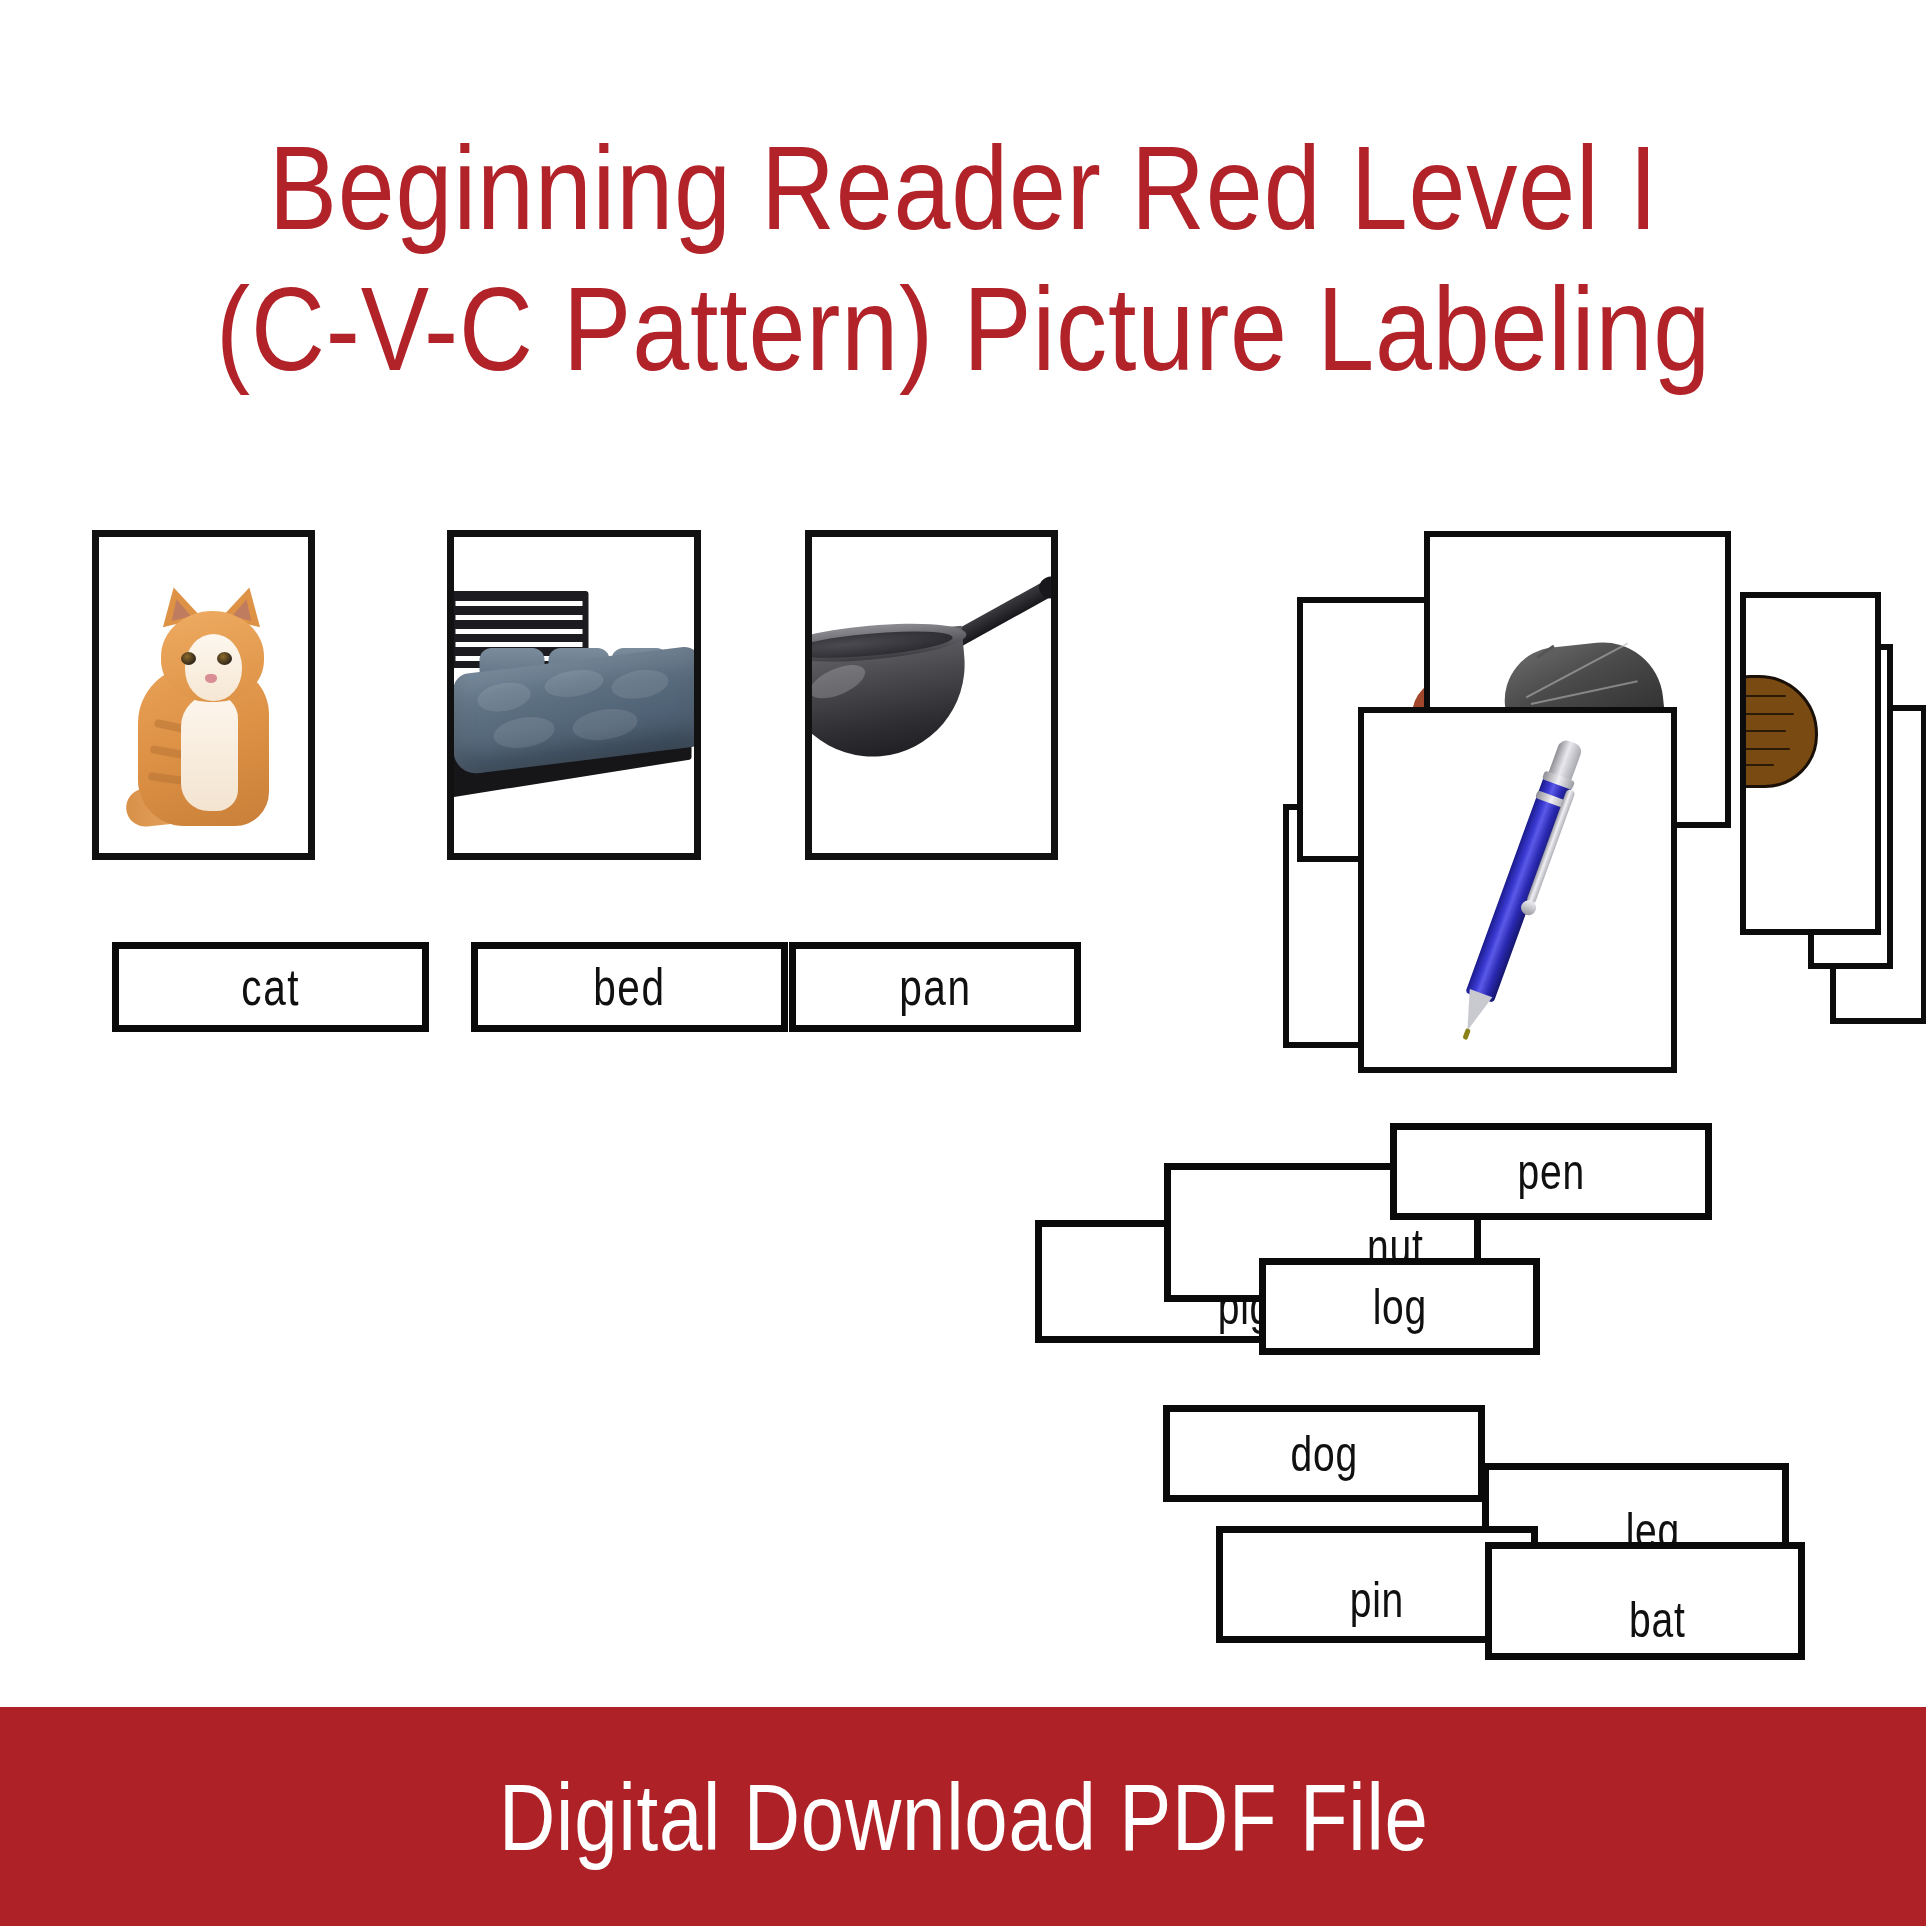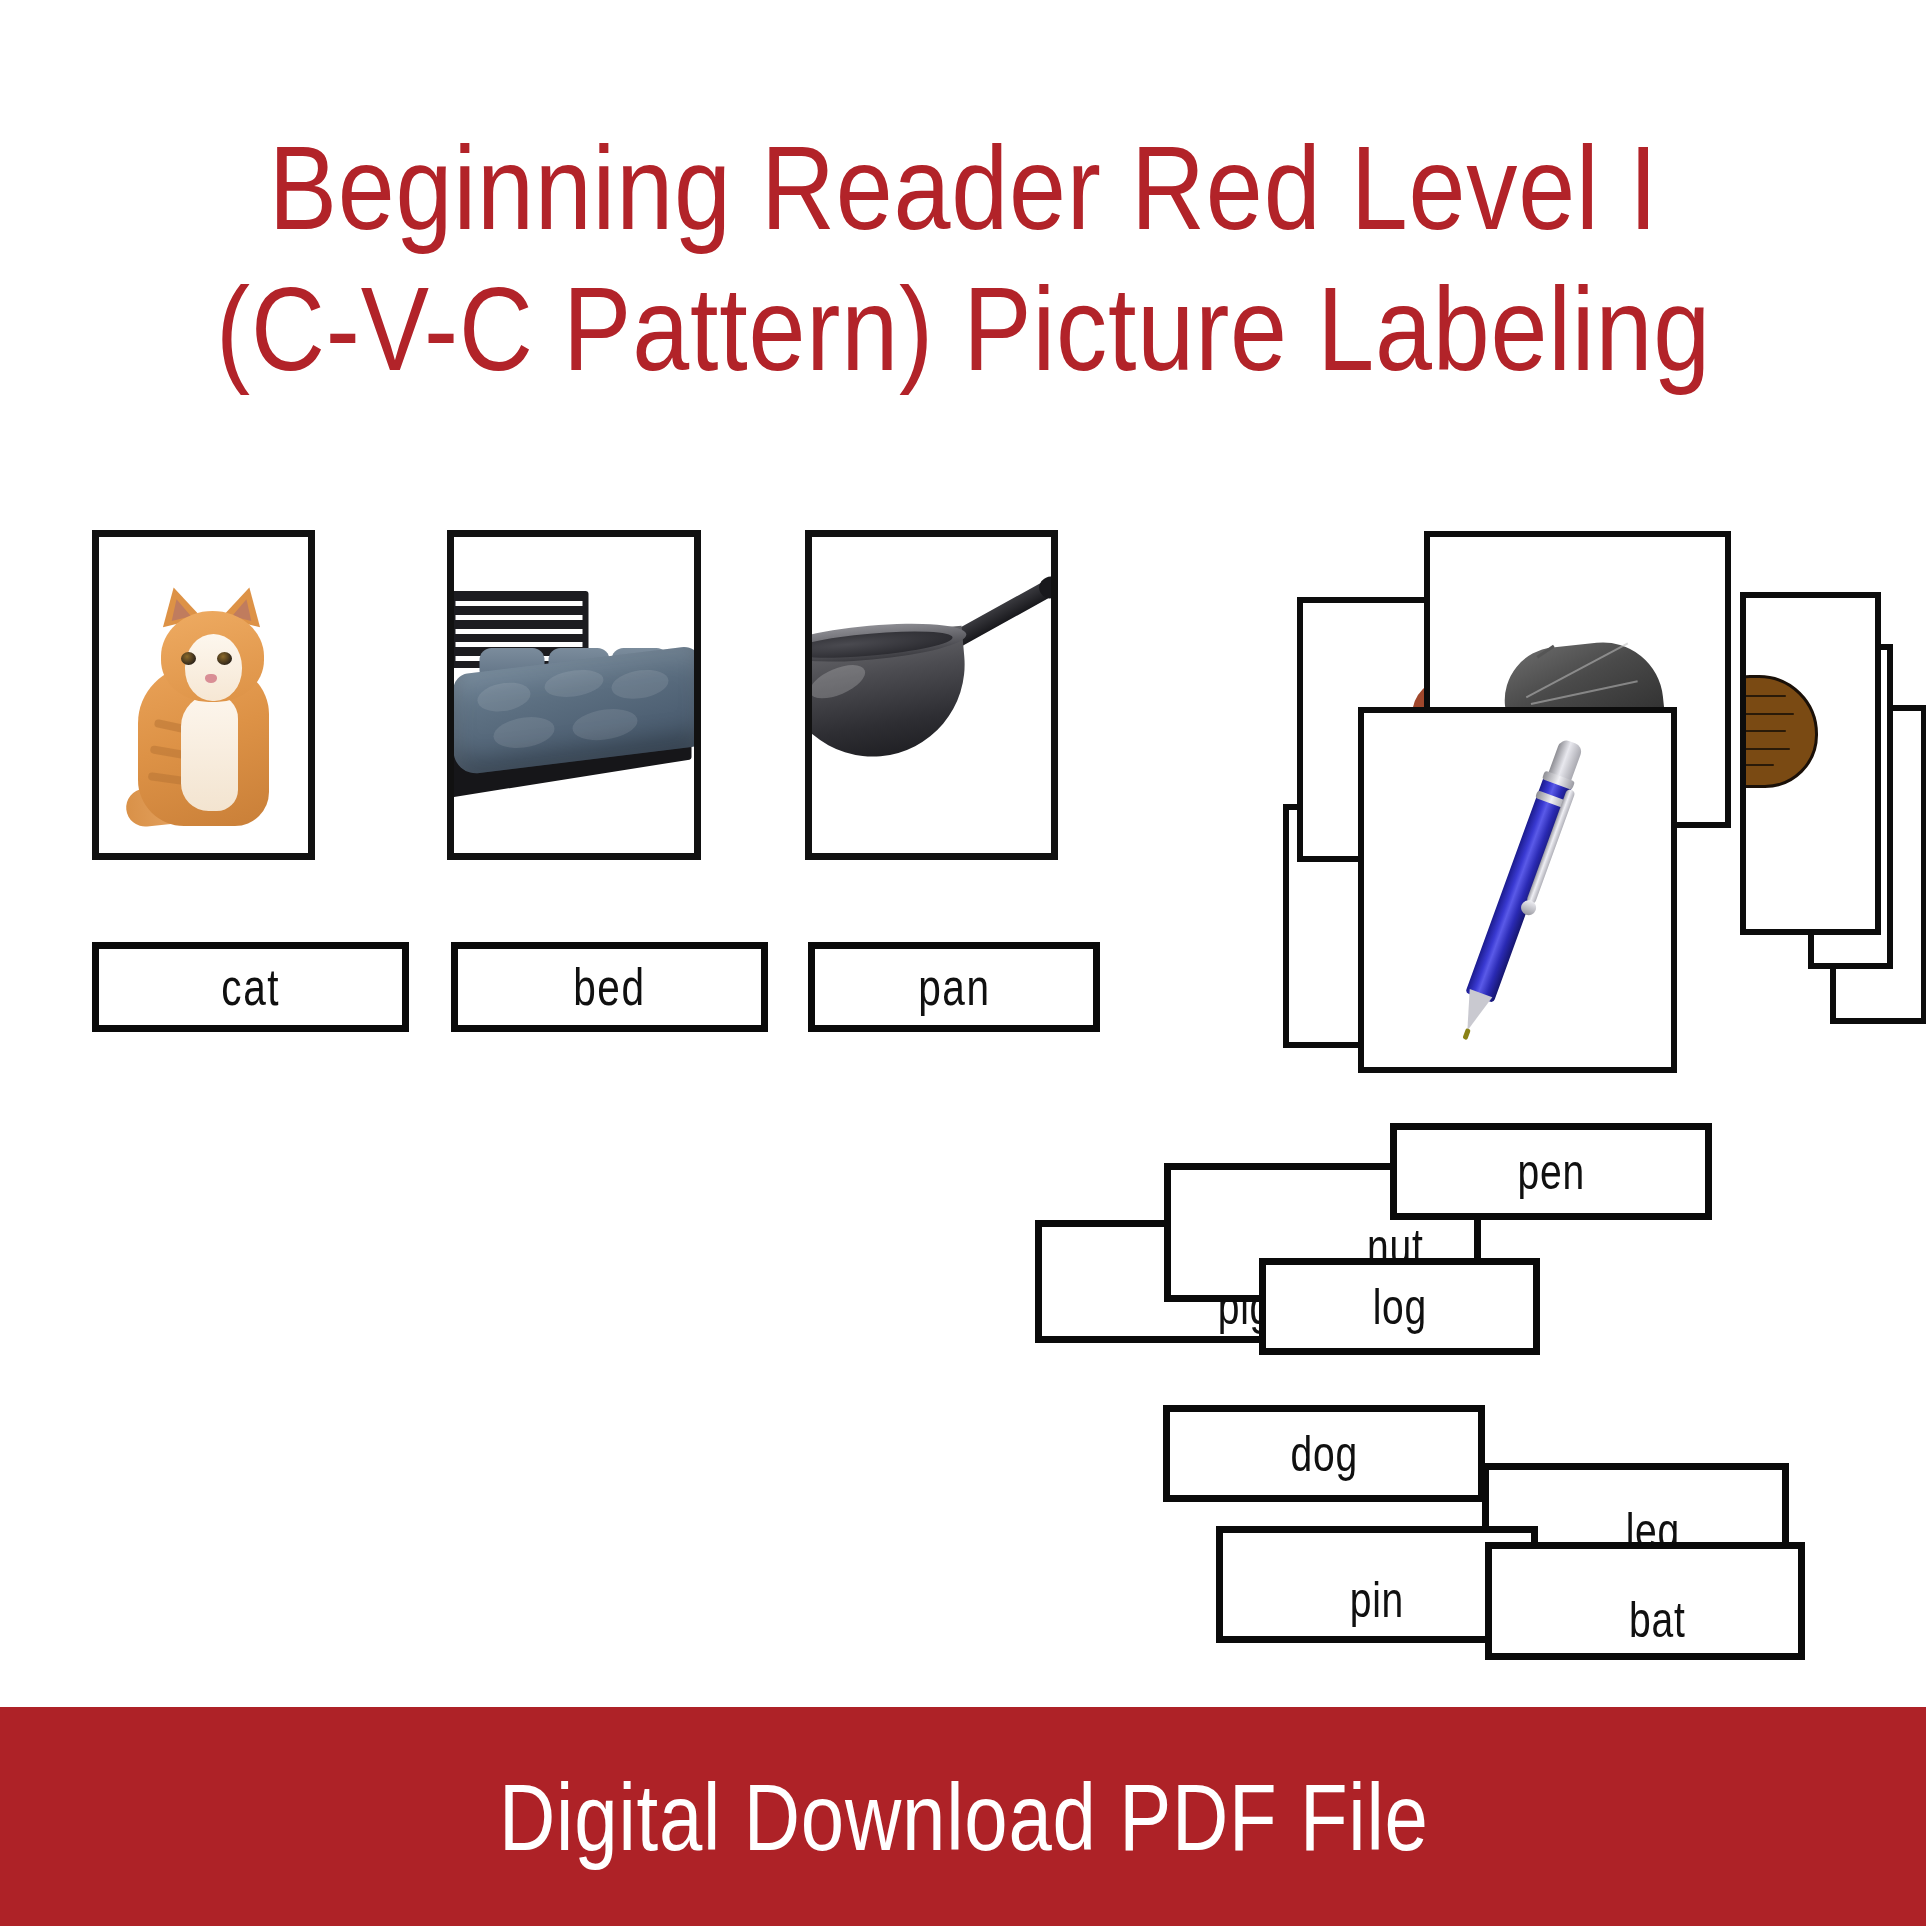--- a/index.html
+++ b/index.html
@@ -11,21 +11,21 @@
   .title-line{font-family:"Liberation Sans",sans-serif;color:#B22329;
       font-size:119px;line-height:141px;font-weight:400;
       transform:scaleX(.86);letter-spacing:1px;white-space:nowrap;}
 
   
   .pic-card{position:absolute;background:#fff;border:7px solid #111;box-sizing:border-box;}
   .pic-inner{position:absolute;inset:0;overflow:hidden;}
 
   
   .word-box{position:absolute;background:#fff;border:7px solid #0a0a0a;
-      box-sizing:border-box;display:flex;align-items:center;justify-content:center;}
+      box-sizing:border-box;display:flex;align-items:center;justify-content:center;margin-left:20px;}
   .word-box span{font-family:"Liberation Sans",sans-serif;font-size:52px;
       color:#101010;transform:scaleX(.78);letter-spacing:2px;}
 
   
   .stack-card{position:absolute;background:#fff;border:6px solid #0c0c0c;
       box-sizing:border-box;}
   .stack-card .art{position:absolute;inset:0;overflow:hidden;}
 
   
   .sw-box{position:absolute;background:#fff;border:7px solid #0a0a0a;
@@ -219,21 +219,21 @@
     </div>
   </div>
 </div>
 
 <div class="word-box" style="left:92px;top:942px;width:317px;height:90px;">
   <span>cat</span>
 </div>
 <div class="word-box" style="left:451px;top:942px;width:317px;height:90px;">
   <span>bed</span>
 </div>
-<div class="word-box" style="left:808px;top:942px;width:292px;height:90px;">
+<div class="word-box" style="left:769px;top:942px;width:292px;height:90px;">
   <span>pan</span>
 </div>
 
 <div class="stack-card" style="left:1283px;top:804px;width:275px;height:244px;z-index:1;"></div>
 
 <div class="stack-card" style="left:1830px;top:705px;width:97px;height:319px;z-index:1;"></div>
 
 <div class="stack-card" style="left:1808px;top:644px;width:85px;height:325px;z-index:2;"></div>
 
 <div class="stack-card" style="left:1740px;top:592px;width:141px;height:343px;z-index:3;">

